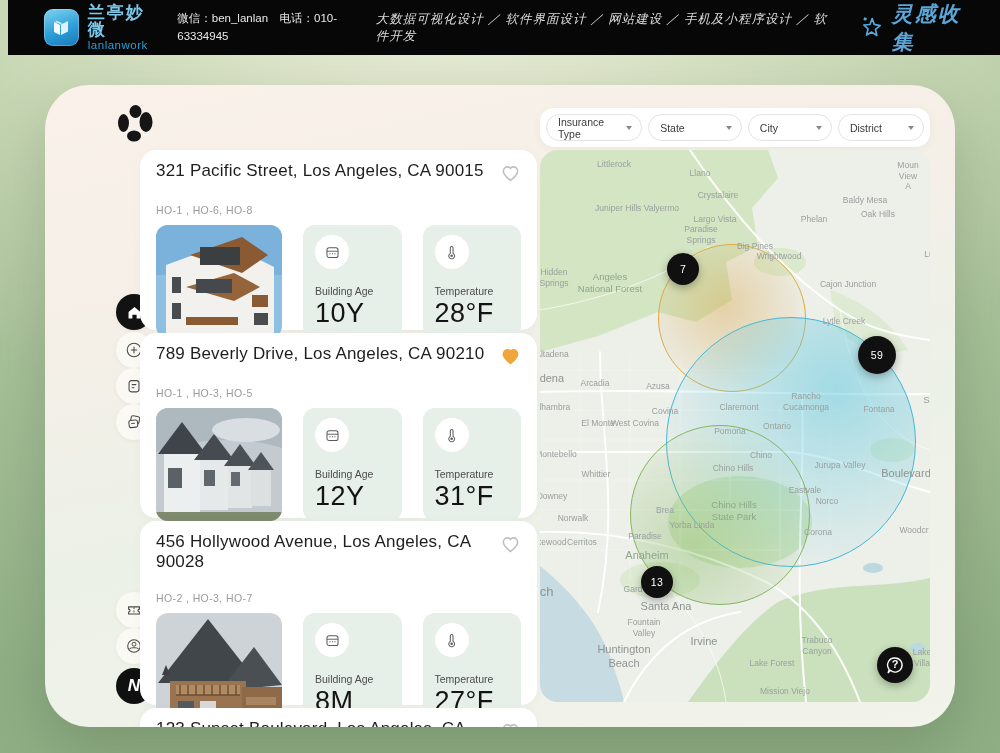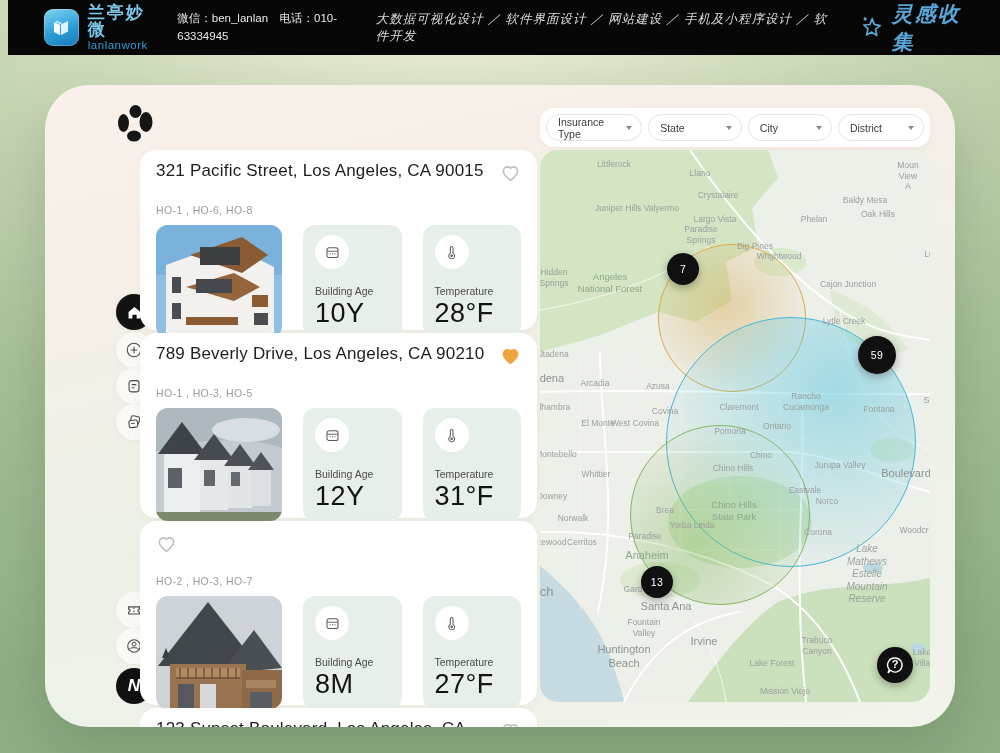--- a/index.html
+++ b/index.html
@@ -245,20 +245,21 @@
             </svg>
         </div>
         <div class="statlabel">Temperature</div>
         <div class="statvalue">31°F</div>
       </div>
     </div>
   </div>
 
   <div class="pcard" style="top:436px;height:184px">
     <div class="ptitle-row">
+      <div class="ptitle">456 Hollywood Avenue, Los Angeles, CA 90028</div>
       <svg class="heart" viewBox="0 0 20 20">
         <path d="M10 16.6 C8.4 15.2 3.2 11.6 3.2 7.9 C3.2 5.4 5.1 3.7 7.2 3.7 C8.5 3.7 9.6 4.4 10 5 C10.4 4.4 11.5 3.7 12.8 3.7 C14.9 3.7 16.8 5.4 16.8 7.9 C16.8 11.6 11.6 15.2 10 16.6 Z"></path>
       </svg>
     </div>
     <div class="pcodes">HO-2 , HO-3, HO-7</div>
     <div class="pbody">
       <div class="pimg">
         <svg width="126" height="118" viewBox="0 0 126 118">
           <rect width="126" height="118" fill="#cdd3d6"></rect>
           <path d="M2 70 L52 6 L102 70 Z" fill="#41464a"></path>
@@ -423,24 +424,20 @@
       <div class="maplabel" style="left: 152px; top: 375px;">Yorba Linda</div>
       <div class="maplabel" style="left: 7px; top: 392px;">Lakewood</div>
       <div class="maplabel" style="left: 42px; top: 392px;">Cerritos</div>
       <div class="maplabel" style="left: 105px; top: 386px;">Paradise</div>
       <div class="maplabel l park" style="left: 107px; top: 406px;">Anaheim</div>
       <div class="maplabel" style="left: 278px; top: 382px;">Corona</div>
       <div class="maplabel" style="left: 374px; top: 380px;">Woodcr</div>
       <div class="maplabel xl" style="left: 3px; top: 442px;">ach</div>
       <div class="maplabel" style="left: 93px; top: 439px;">Gard</div>
       <div class="maplabel l" style="left: 126px; top: 457px;">Santa Ana</div>
-      <div class="maplabel it" style="left: 327px; top: 424px;">Lake Mathews
-Estelle
-Mountain
-Reserve</div>
       <div class="maplabel" style="left: 104px; top: 478px;">Fountain
 Valley</div>
       <div class="maplabel l" style="left: 164px; top: 492px;">Irvine</div>
       <div class="maplabel" style="left: 277px; top: 496px;">Trabuco
 Canyon</div>
       <div class="maplabel l" style="left: 84px; top: 507px;">Huntington
 Beach</div>
       <div class="maplabel" style="left: 232px; top: 513px;">Lake Forest</div>
       <div class="maplabel" style="left: 143px; top: 536px; margin-top: 32px;">Newport
 Beach</div>

